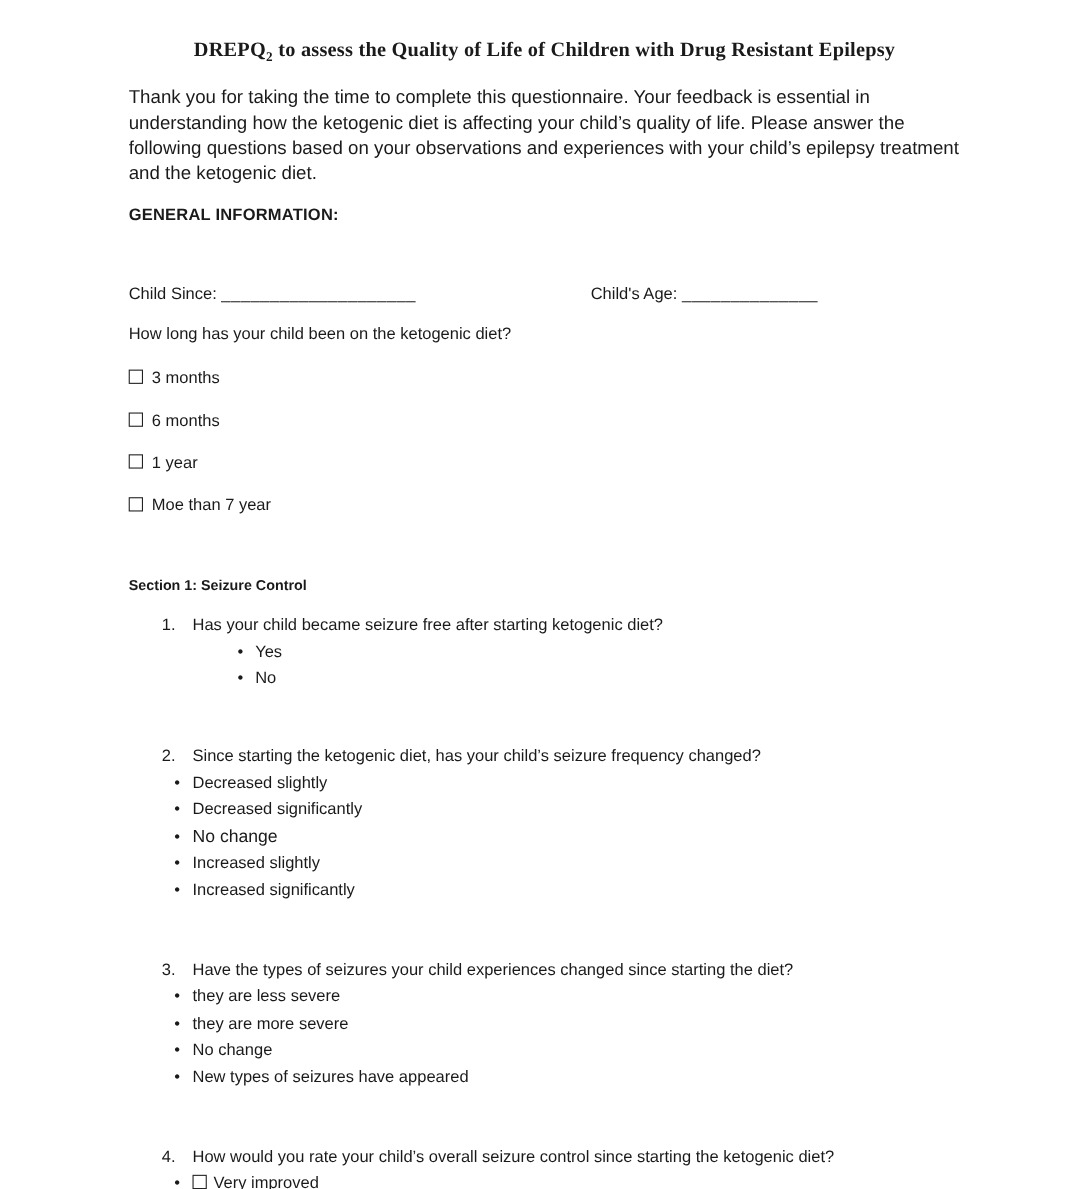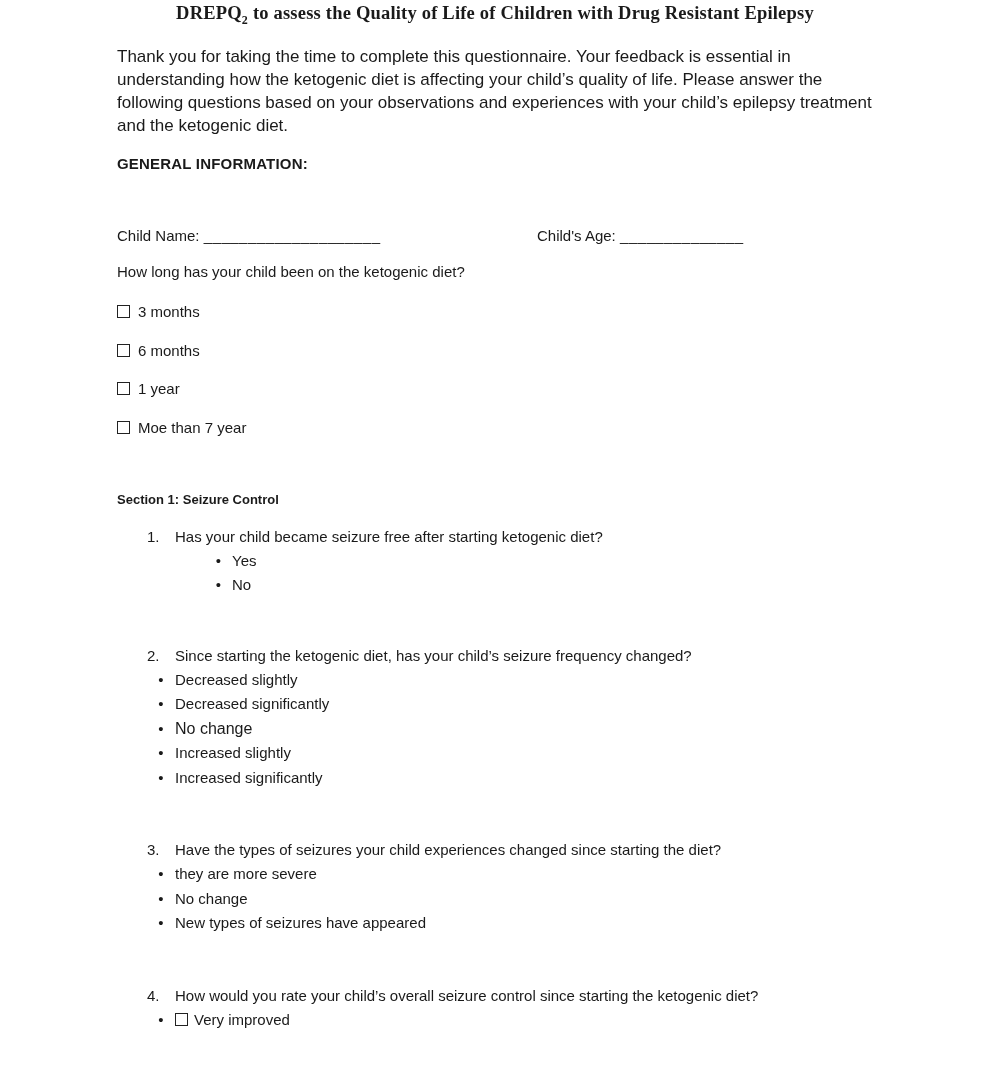--- a/index.html
+++ b/index.html
@@ -7,21 +7,21 @@
     width: 986px; height: 1081px;
     background: #ffffff;
     color: #1a1a1a;
     font-family: "Liberation Sans", sans-serif;
     font-size: 15px;
     overflow: hidden;
   }
   .page { width: 986px; height: 1081px; box-sizing: border-box; padding: 0 113px 0 117px; }
 
   .title {
-    margin: 0; 
+    margin: 0; padding-top: 33px;
     font-family: "Liberation Serif", serif;
     font-weight: bold; font-size: 18.5px; line-height: 26px;
     text-align: center; letter-spacing: 0.2px;
   }
   .title sub { font-size: 12px; }
 
   .intro { margin: 12px 0 0 0; line-height: 23px; font-size: 17px; }
 
   .general-heading {
     margin: 17px 0 0 0; font-size: 15px; font-weight: bold;
@@ -69,21 +69,21 @@
 
 <div class="page">
 
   <h1 class="title"><span>DREPQ</span><sub>2</sub><span> to assess the Quality of Life of Children with Drug Resistant Epilepsy</span></h1>
 
   <p class="intro">Thank you for taking the time to complete this questionnaire. Your feedback is essential in understanding how the ketogenic diet is affecting your child’s quality of life. Please answer the following questions based on your observations and experiences with your child’s epilepsy treatment and the ketogenic diet.</p>
 
   <h2 class="general-heading">GENERAL INFORMATION:</h2>
 
   <div class="name-row">
-    <span>Child Name:</span>
+    <span>Child Since:</span>
     <span class="blank">____________________</span>
     <span class="age-group">
       <span>Child's Age:</span>
       <span class="blank">______________</span>
     </span>
   </div>
 
   <div class="duration-q">How long has your child been on the ketogenic diet?</div>
 
   <div class="chk-row r1">
@@ -143,20 +143,24 @@
     </div>
   </div>
 
   <div class="q3">
     <div class="question">
       <span class="q-num">3.</span>
       <span class="q-text">Have the types of seizures your child experiences changed since starting the diet?</span>
     </div>
     <div class="opt shallow">
       <span class="bullet"></span>
+      <span>they are less severe</span>
+    </div>
+    <div class="opt shallow">
+      <span class="bullet"></span>
       <span>they are more severe</span>
     </div>
     <div class="opt shallow">
       <span class="bullet"></span>
       <span>No change</span>
     </div>
     <div class="opt shallow">
       <span class="bullet"></span>
       <span>New types of seizures have appeared</span>
     </div>

